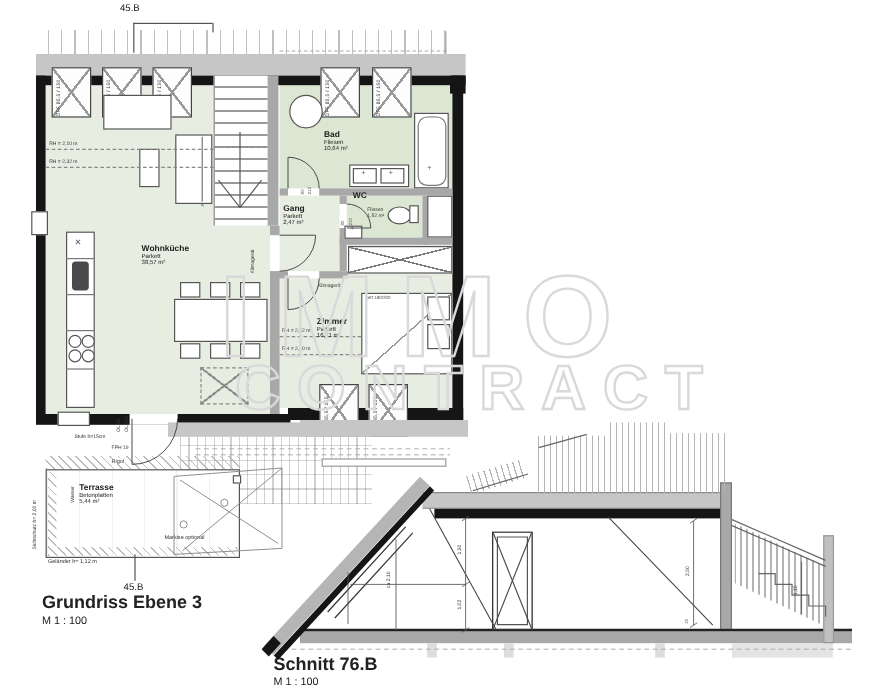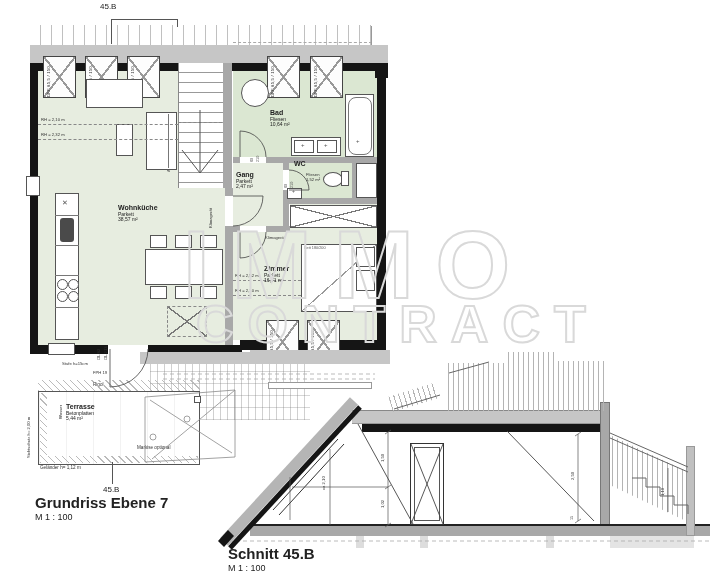--- a/index.html
+++ b/index.html
@@ -230,21 +230,21 @@
     </div>
     <div class="abs t f45" style="left:137px;top:445px;">Markise optional</div>
     <div class="abs t f45" style="left:40px;top:465px;">Geländer h= 1,12 m</div>
     <div class="abs t f42 vert" style="left:27px;top:396px;height:62px;">Sichtschutz h= 2,00 m</div>
     <div class="abs t f42 vert" style="left:59px;top:393px;height:26px;">Wasser</div>
     <div class="abs white" style="left:194px;top:396px;width:7px;height:7px;"></div>
 
     <div class="abs" style="left:112px;top:462px;width:1px;height:22px;background:#555;"></div>
     <div class="abs t f8" style="left:103px;top:486px;">45.B</div>
 
-    <div class="abs t f15b" style="left:35px;top:495px;">Grundriss Ebene 7</div>
+    <div class="abs t f15b" style="left:35px;top:495px;">Grundriss Ebene 3</div>
     <div class="abs t f9" style="left:35px;top:513px;">M 1 : 100</div>
   </div>
 
   <div>
 
     <div class="abs band" style="left:352px;top:410px;width:256px;height:14px;border-top:1px solid #888;border-bottom:1px solid #999;box-sizing:border-box;"></div>
     <div class="abs wall" style="left:362px;top:424px;width:240px;height:8px;"></div>
     <div class="abs gwall" style="left:600px;top:402px;width:10px;height:130px;border:1px solid #777;box-sizing:border-box;"></div>
     <div class="abs gwall" style="left:250px;top:524px;width:460px;height:12px;border-top:2px solid #222;box-sizing:border-box;"></div>
     <div class="abs" style="left:356px;top:536px;width:8px;height:12px;background:#ddd;"></div>
@@ -262,21 +262,21 @@
     <div class="abs" style="left:410px;top:443px;width:34px;height:82px;background:#fff;border:1px solid #333;box-shadow:inset 0 0 0 3px #fff,inset 0 0 0 4px #555;box-sizing:border-box;"></div>
 
     <div class="abs t f42 vert" style="left:381px;top:446px;height:16px;">1,50</div>
     <div class="abs t f42 vert" style="left:381px;top:492px;height:16px;">1,02</div>
     <div class="abs t f42 vert" style="left:322px;top:466px;height:24px;">ca 2,10</div>
     <div class="abs t f42 vert" style="left:283px;top:490px;height:16px;">1,19</div>
     <div class="abs t f42 vert" style="left:571px;top:464px;height:16px;">2,50</div>
     <div class="abs t f42 vert" style="left:661px;top:480px;height:16px;">1,10</div>
     <div class="abs t f38 vert" style="left:570px;top:510px;height:10px;">15</div>
 
-    <div class="abs t f15b" style="left:228px;top:546px;">Schnitt 45.B</div>
+    <div class="abs t f15b" style="left:228px;top:546px;">Schnitt 76.B</div>
     <div class="abs t f9" style="left:228px;top:564px;">M 1 : 100</div>
   </div>
 
   <svg class="overlay" width="725" height="581" viewBox="0 0 725 581">
 
     <g stroke="#444" stroke-width="0.8" fill="none">
       <path d="M110,349 L110,387 A38,38 0 0 0 148,349"></path>
       <path d="M233,196 L263,196 A30,30 0 0 1 233,226"></path>
       <path d="M240,157 L240,131 A26,26 0 0 1 266,157"></path>
       <path d="M240,232 L240,258 A26,26 0 0 0 266,232"></path>

